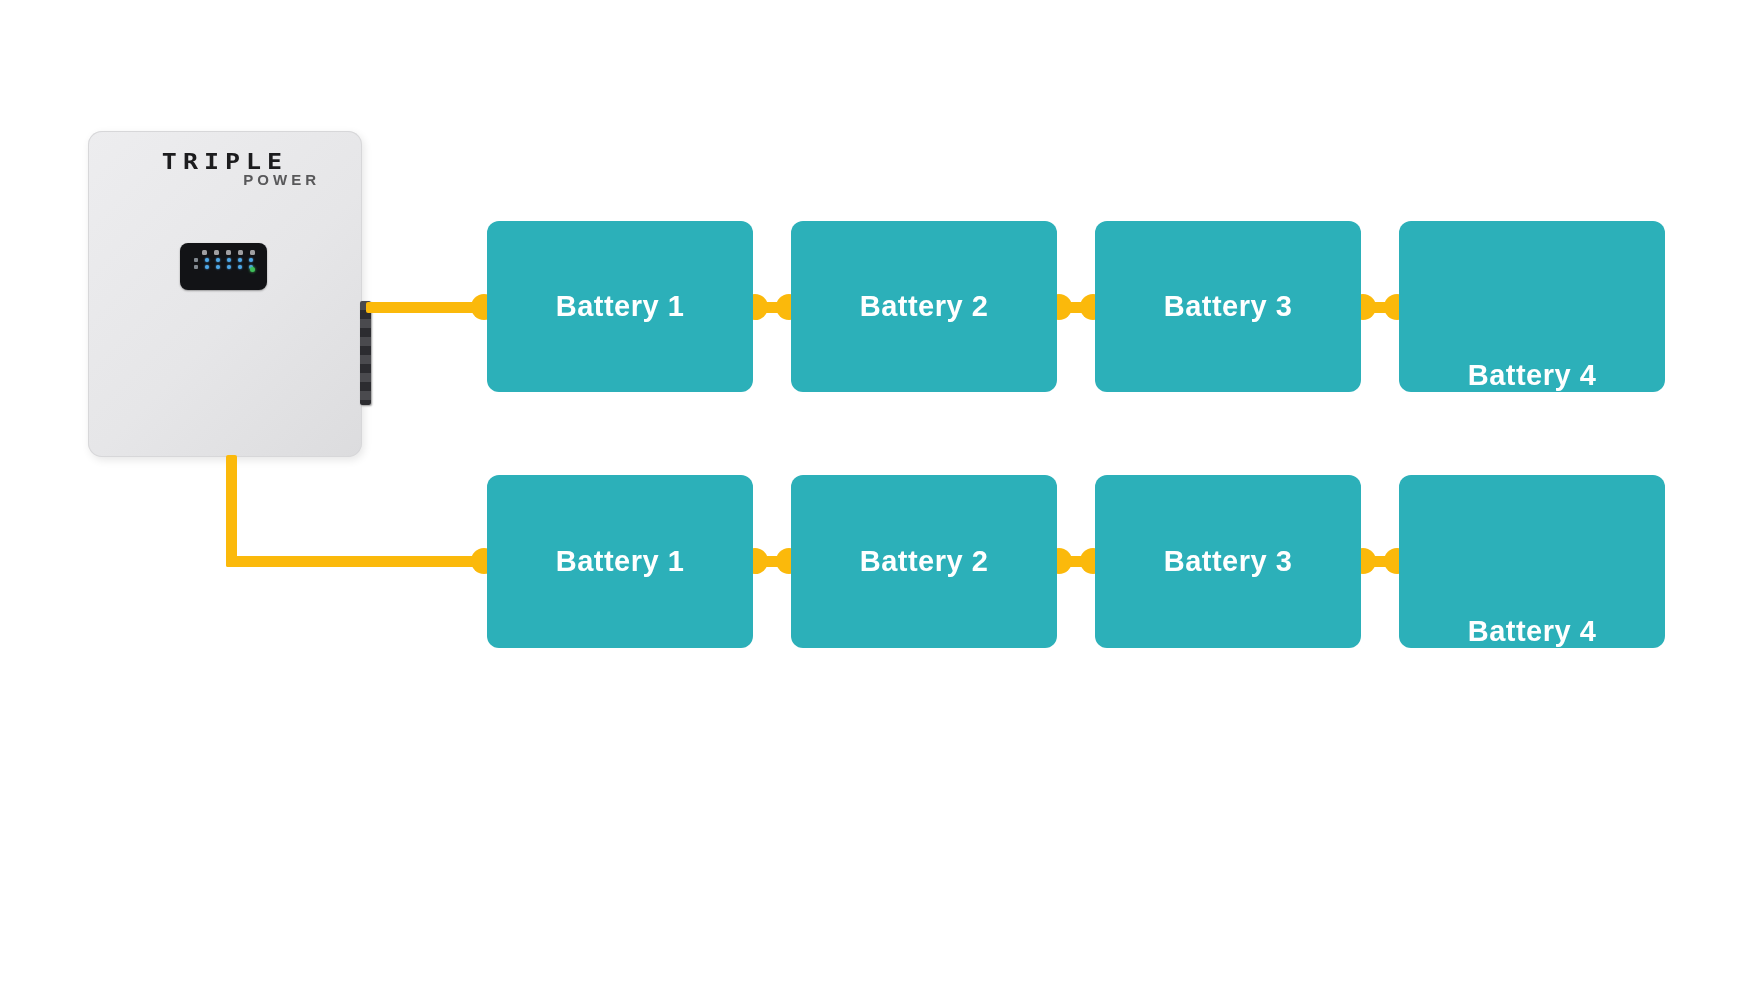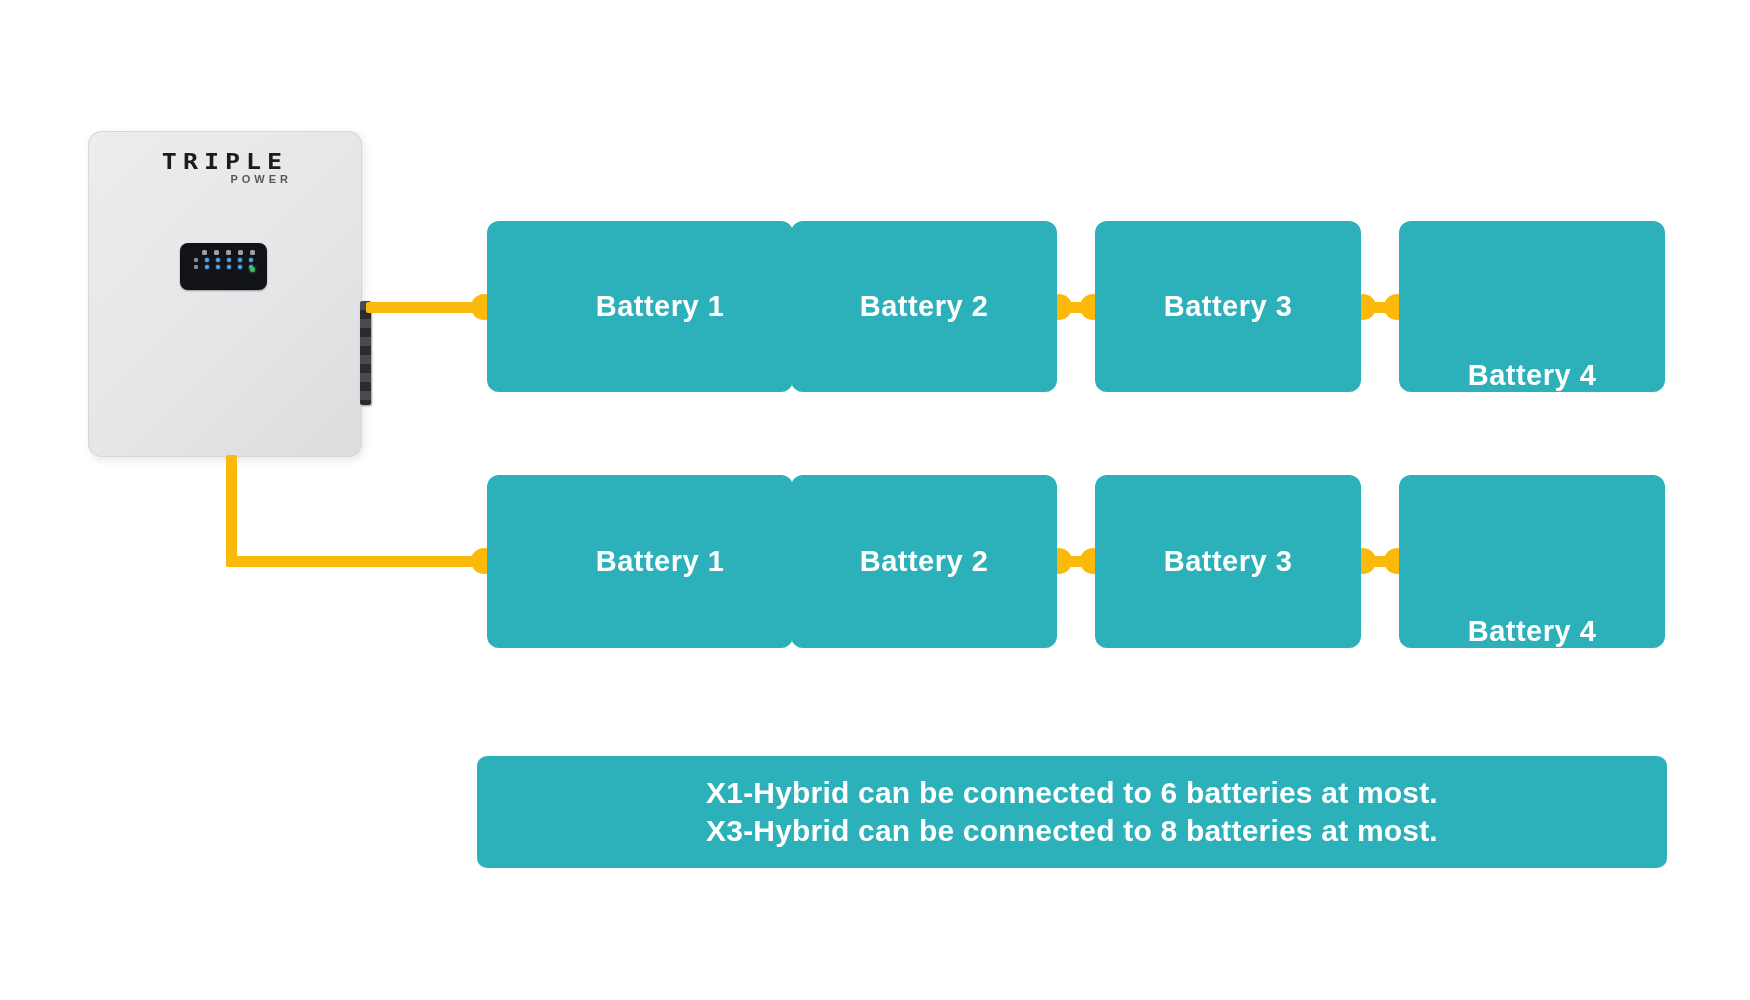--- a/index.html
+++ b/index.html
@@ -15,22 +15,22 @@
     border-radius:14px;
     box-shadow:2px 3px 8px rgba(0,0,0,0.10), inset 0 0 0 1px #d7d7d9;
   }
   .brand{position:absolute;left:0;top:20px;width:100%;text-align:center;}
   .brand-main{
     font-size:25px;font-weight:900;letter-spacing:6px;color:var(--brand-dark);
     font-family:"DejaVu Sans Mono","Liberation Mono",monospace;
     transform:scaleY(0.82);line-height:22px;
   }
   .brand-sub{
-    font-size:11px;font-weight:700;letter-spacing:4px;color:var(--brand-sub);
-    text-align:right;padding-right:70px;line-height:13px;
+    font-size:15px;font-weight:700;letter-spacing:4px;color:var(--brand-sub);
+    text-align:right;padding-right:42px;line-height:13px;
   }
   .display{
     position:absolute;left:92px;top:112px;width:87px;height:47px;
     background:var(--display-black);border-radius:8px;
     box-shadow:0 1px 2px rgba(0,0,0,0.35);
     padding:6px 10px 0 14px;box-sizing:border-box;
   }
   .glyph-row{display:flex;gap:7px;margin:1px 0 3px 8px;}
   .glyph{width:5px;height:5px;border-radius:1.5px;background:#b9b9bb;opacity:.85;}
   .led-row{display:flex;gap:7px;align-items:center;margin:3px 0 0 0;}
@@ -47,21 +47,21 @@
   }
 
   
   .battery{
     position:absolute;width:266px;border-radius:12px;background:var(--teal);
     display:flex;align-items:center;justify-content:center;
     color:var(--text-white);font-size:29px;font-weight:700;letter-spacing:.5px;
   }
   .row1{top:221px;height:171px;}
   .row2{top:475px;height:173px;}
-  .col1{left:487px;padding-left:40px;} .col2{left:791px;} .col3{left:1095px;} .col4{left:1399px;align-items:flex-end;}
+  .col1{left:487px;} .col2{left:791px;} .col3{left:1095px;} .col4{left:1399px;align-items:flex-end;}
 
   
   .cable{position:absolute;background:var(--yellow);}
   .hbar{height:11px;border-radius:2px;}
   .vbar{width:11px;border-radius:2px;}
   .dot{
     position:absolute;width:26px;height:26px;border-radius:50%;background:var(--yellow);
   }
 
   
@@ -162,18 +162,14 @@
   <div class="battery row2 col2">
       <span>Battery 2</span>
     </div>
   <div class="battery row2 col3">
       <span>Battery 3</span>
     </div>
   <div class="battery row2 col4">
       <span>Battery 4</span>
     </div>
 
-  <div class="banner">
-    <div>X1-Hybrid can be connected to 6 batteries at most.</div>
-    <div>X3-Hybrid can be connected to 8 batteries at most.</div>
-  </div>
 
 </div>
 
 </body></html>

